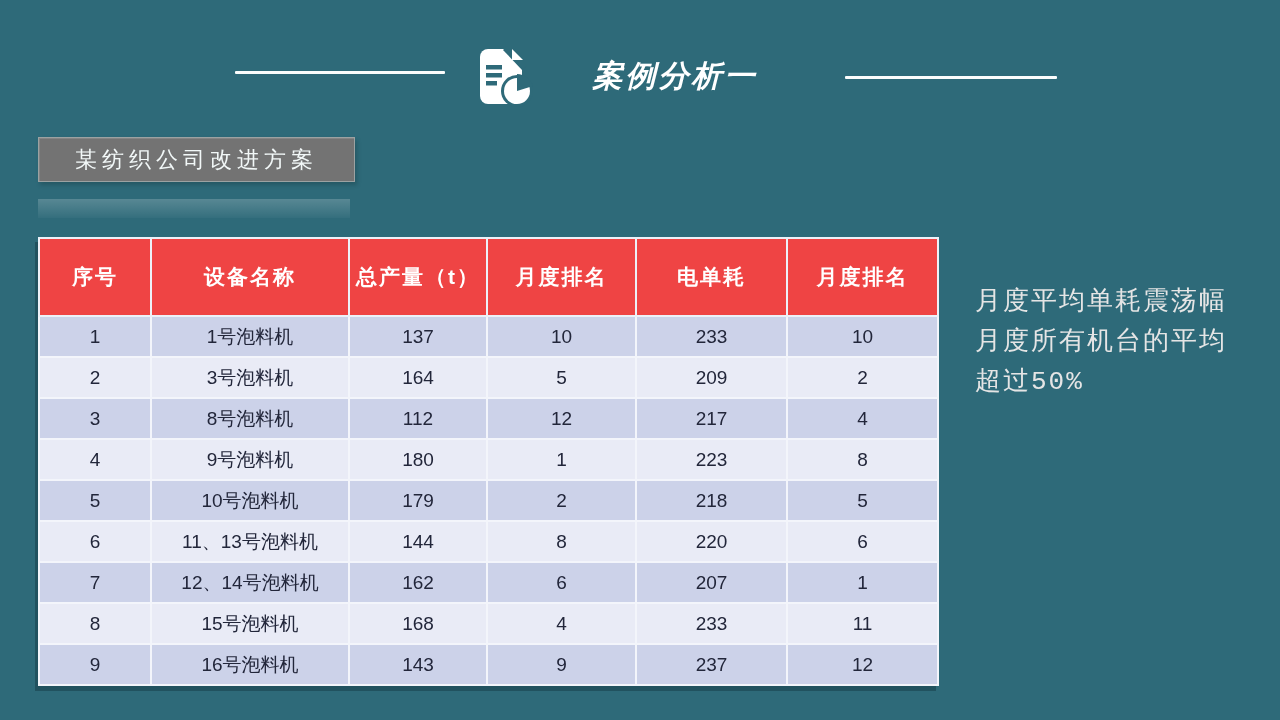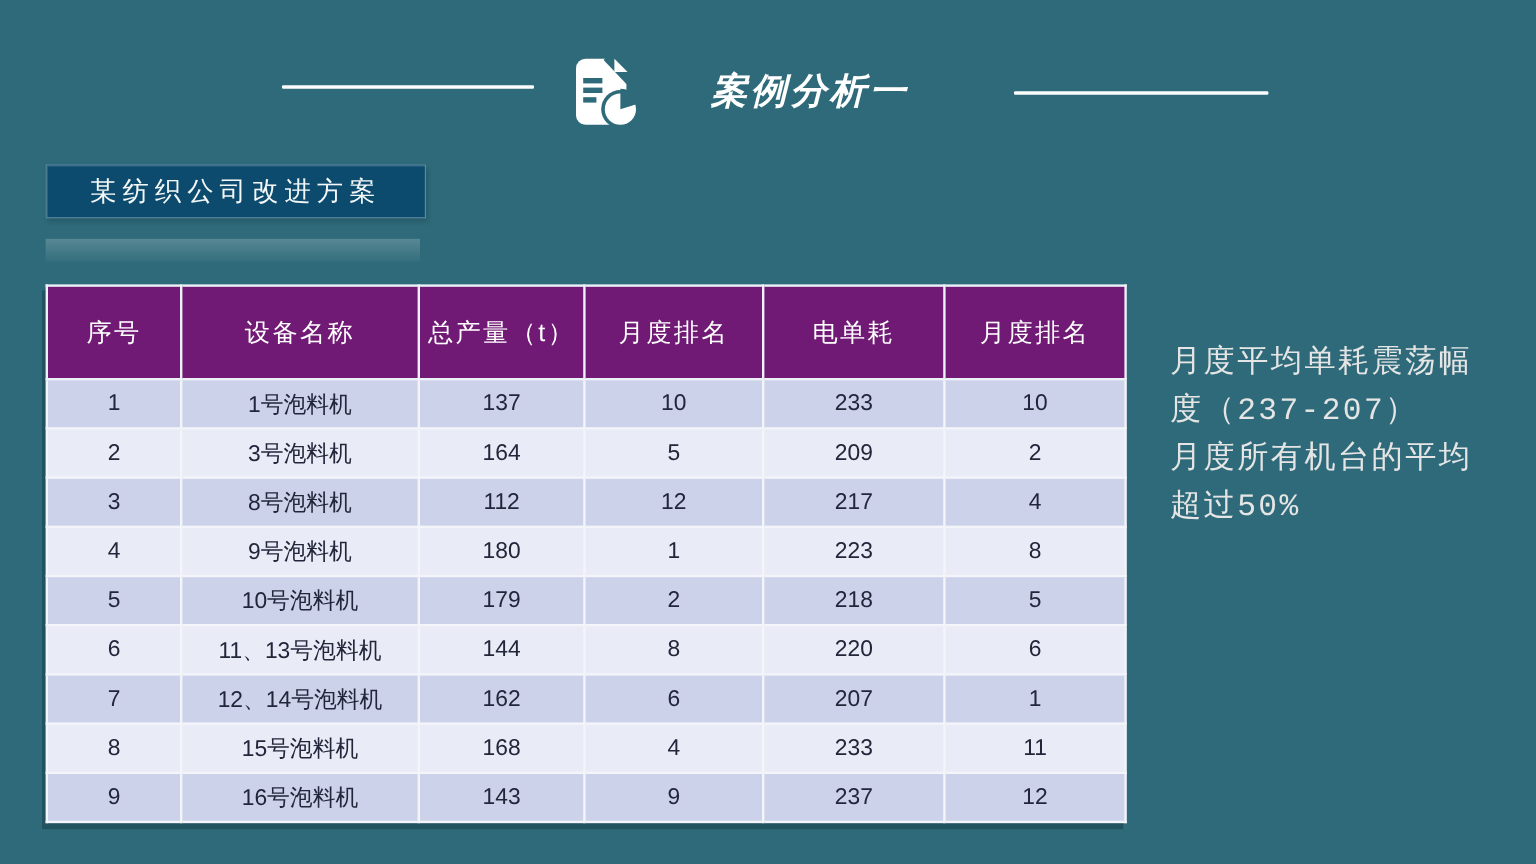--- a/index.html
+++ b/index.html
@@ -17,40 +17,40 @@
   .icon-wrap { position:absolute; left:477px; top:46px; width:58px; height:64px; }
   .slide-title {
     position:absolute; left:555px; top:56px; width:240px;
     margin:0; text-align:center;
     font-size:30px; font-weight:bold; color:#ffffff; letter-spacing:3px;font-style:italic;
   }
 
   
   .subtitle-box {
     position:absolute; left:38px; top:137px; width:315px; height:43px;
-    background:#0c4a6e;
+    background:#737373;
     border:1px solid rgba(223,238,240,0.38);
     box-shadow: inset 1px 1px 0 rgba(255,255,255,0.12), 2px 3px 4px rgba(10,35,40,0.25);
     display:flex; align-items:center; justify-content:center;
     color:#f2f8f8; font-size:22px; letter-spacing:5px;
   }
   .subtitle-echo {
     position:absolute; left:38px; top:199px; width:312px; height:19px;
     background:linear-gradient(180deg, rgba(255,255,255,0.20), rgba(255,255,255,0.03));
   }
 
   
   table.data {
     position:absolute; left:38px; top:237px; width:899px;
     border-collapse:collapse; table-layout:fixed;
     box-shadow:-3px 5px 0 rgba(12,45,52,0.38);
   }
   table.data th {
-    background:#701a75; color:#ffffff;
-    font-size:21px; font-weight:normal; letter-spacing:2px;
+    background:#ef4444; color:#ffffff;
+    font-size:21px; font-weight:bold; letter-spacing:2px;
     height:74px; border:2px solid #edf1f8; text-align:center;
   }
   table.data td {
     height:37px; text-align:center; vertical-align:middle;
     font-size:19px; color:#22263a;
     border:2px solid #f3f5fb;
   }
   tbody tr:nth-child(odd)  td { background:#ccd2e9; }
   tbody tr:nth-child(even) td { background:#e9ebf6; }
   col.c1 { width:112px; } col.c2 { width:198px; } col.c3 { width:138px; }
@@ -187,18 +187,17 @@
           <td>143</td>
           <td>9</td>
           <td>237</td>
           <td>12</td>
         </tr>
       </tbody>
   </table>
 
   <div class="notes" id="notes">
       <div>月度平均单耗震荡幅</div>
-      <div>度（237-207）</div>
       <div>月度所有机台的平均</div>
       <div>超过50%</div>
     </div>
 
 </div>
 
 </body></html>

